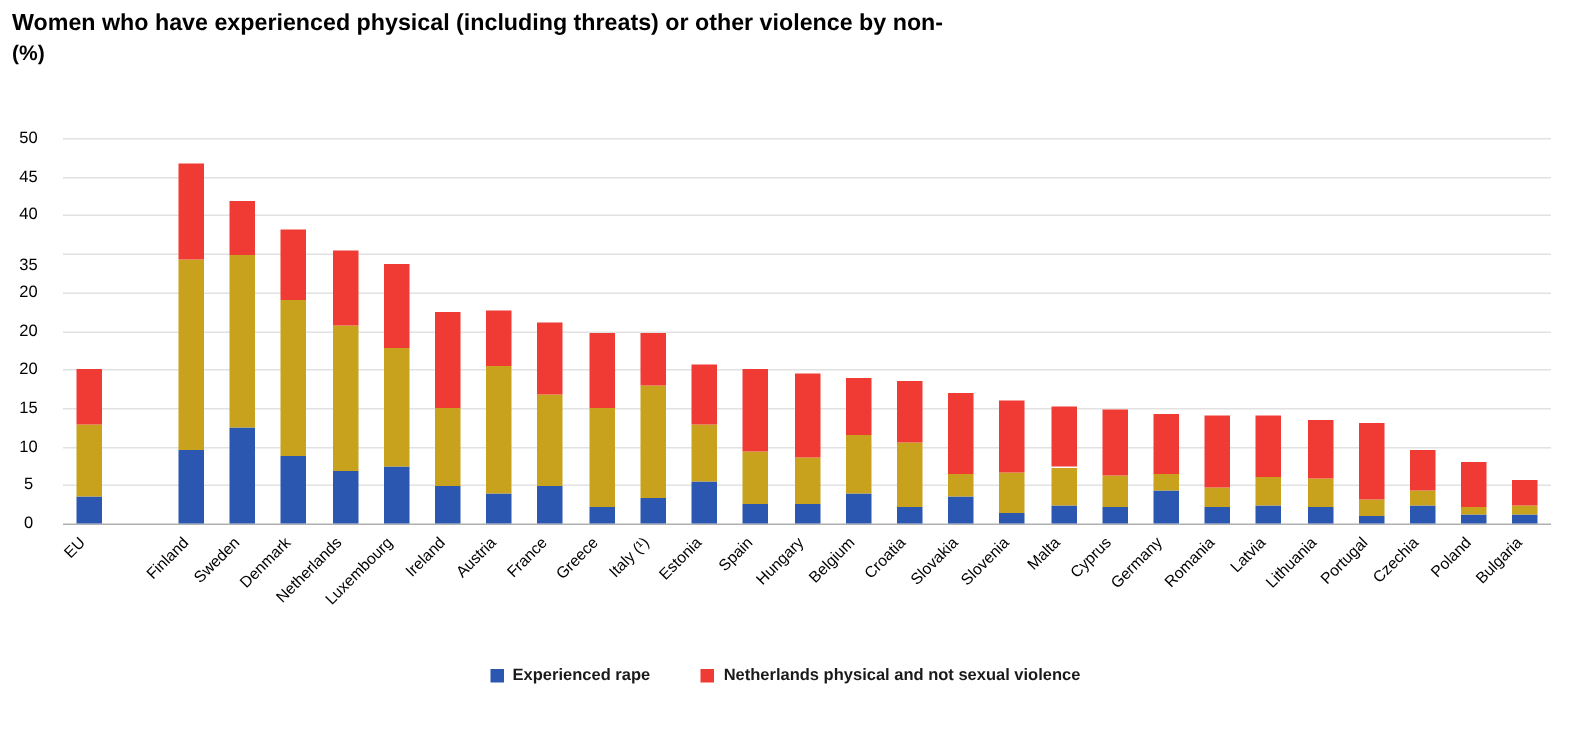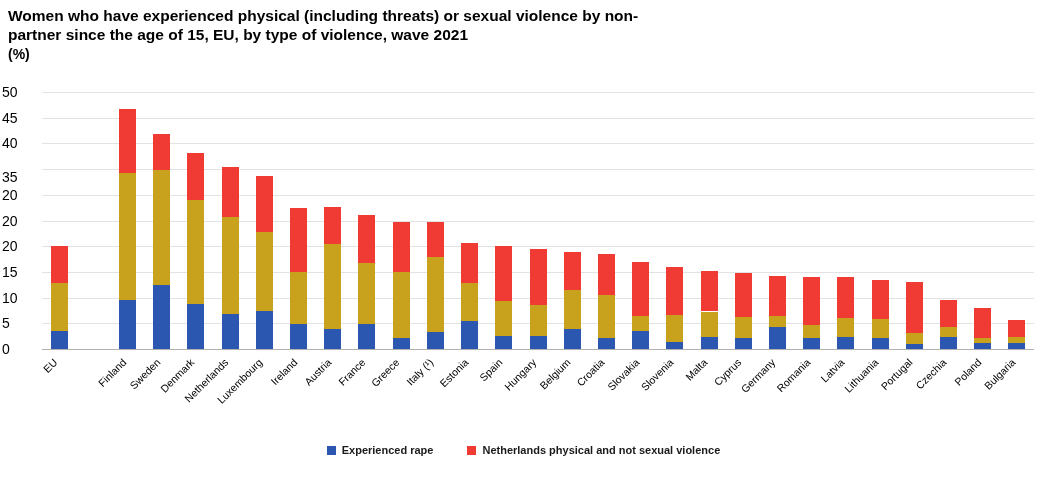--- a/index.html
+++ b/index.html
@@ -63,26 +63,26 @@
   .ylabels {
     position: absolute;
     left: 0;
     top: 92px;
     width: 36px;
     height: 257px;
   }
   .ylabel {
     position: absolute;
     right: 0;
-    font-size: 14px;
+    font-size: 11px;
     color: #000;
     line-height: 11px;
     transform: translateY(-5px);
     width: 34px;
-    text-align: left;
+    text-align: center;
   }
   .bars {
     position: absolute;
     left: 0;
     top: 0;
     width: 100%;
     height: 100%;
   }
   .bar-group {
     position: absolute;
@@ -134,22 +134,21 @@
     height: 9px;
     display: inline-block;
   }
 </style>
 </head>
 <body>
 
 <div id="chart-root">
 
   <div class="title-block">
-    <div class="title-line">Women who have experienced physical (including threats) or sexual violence by non-</div>
-    <div class="title-line">partner since the age of 15, EU, by type of violence, wave 2021</div>
+    <div class="title-line">Women who have experienced physical (including threats) or other violence by non-</div>
     <div class="title-unit">(%)</div>
   </div>
 
   <div class="ylabels">
       <div class="ylabel" style="top: 257px;">0</div>
       <div class="ylabel" style="top: 231.3px;">5</div>
       <div class="ylabel" style="top: 205.6px;">10</div>
       <div class="ylabel" style="top: 179.9px;">15</div>
       <div class="ylabel" style="top: 154.2px;">20</div>
       <div class="ylabel" style="top: 128.5px;">20</div>

